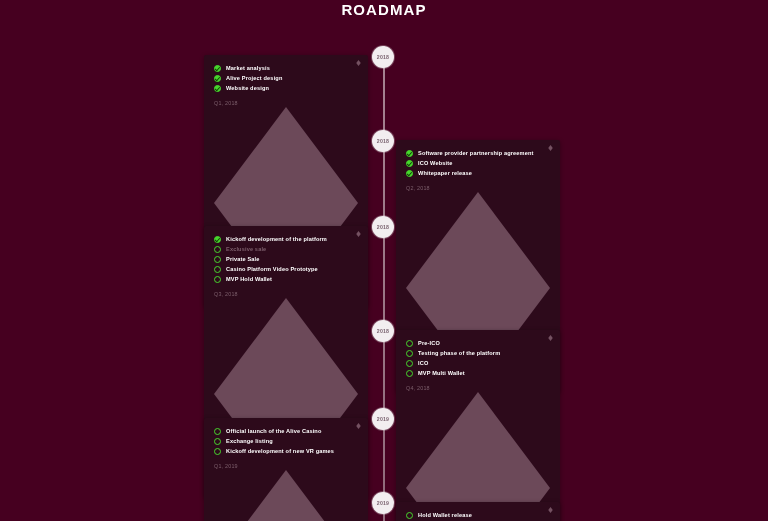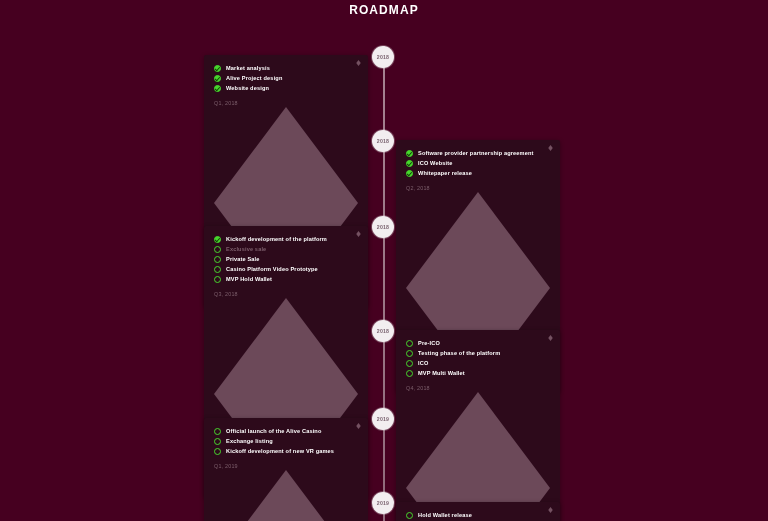--- a/index.html
+++ b/index.html
@@ -13,21 +13,21 @@
   body {
     background: #460020;
     font-family: "Liberation Sans", sans-serif;
     position: relative;
   }
 
   
   .page-title {
     text-align: center;
     color: #ffffff;
-    font-size: 12px;
+    font-size: 15px;
     font-weight: bold;
     letter-spacing: 1.1px;
     padding-top: 3px;
     line-height: 14px;
   }
 
   
   .timeline {
     position: absolute;
     left: 0;

